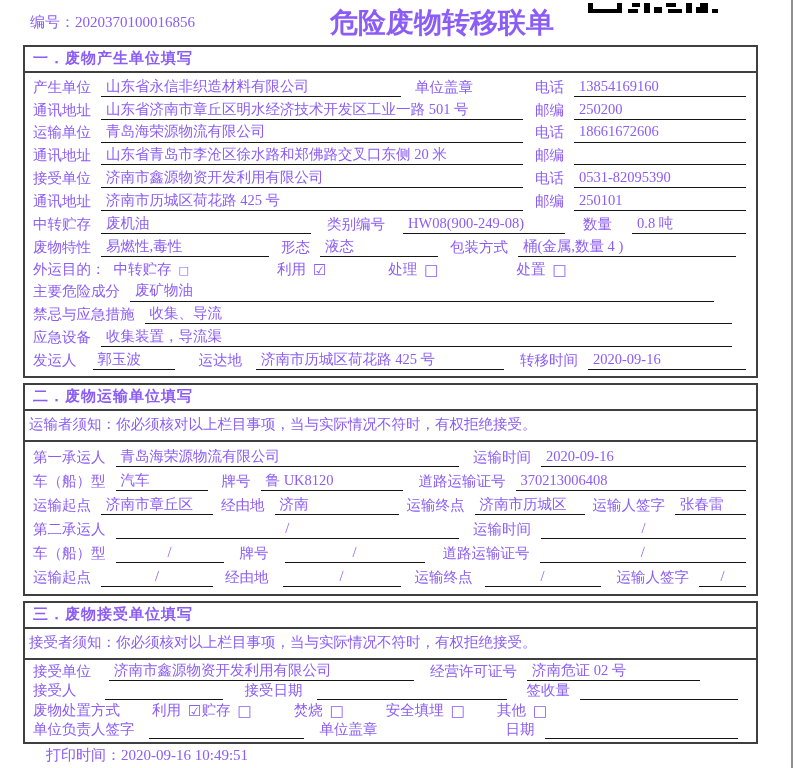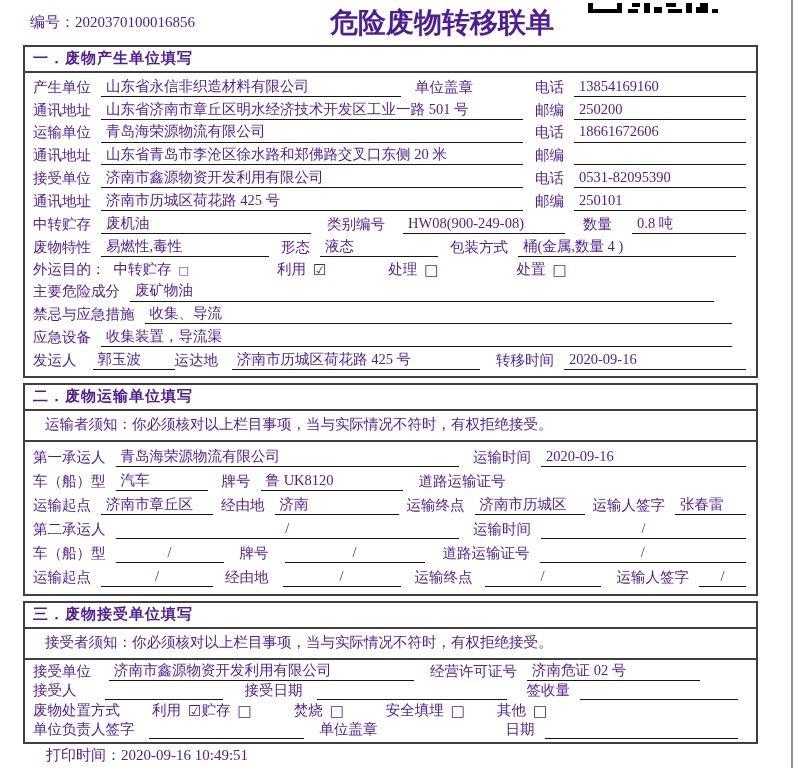--- a/index.html
+++ b/index.html
@@ -1,31 +1,31 @@
 <!DOCTYPE html>
 <html><head>
 <meta charset="utf-8">
 <style>
   html,body{margin:0;padding:0;background:#fff;}
   .page{position:relative;width:796px;height:768px;background:#fff;overflow:hidden;
-        font-family:"Liberation Serif","DejaVu Serif",serif;color:#4c1d95;}
+        font-family:"Liberation Serif","DejaVu Serif",serif;color:#8b5cf6;}
   .num-line{position:absolute;left:30px;top:13px;font-size:15px;white-space:nowrap;}
   .title{position:absolute;left:330px;top:4px;font-size:28px;font-weight:bold;white-space:nowrap;}
   .qr{position:absolute;left:588px;top:0;}
   .edge{position:absolute;left:791px;top:0;width:2px;height:768px;background:#8f8f8f;}
   .footer{position:absolute;left:46px;top:746px;font-size:15px;white-space:nowrap;}
 
   .sec{position:absolute;left:23px;width:735px;box-sizing:border-box;border:2px solid #3f3f3f;
        background:#fff;display:flex;flex-direction:column;justify-content:center;}
   .sec1{top:45px;height:333px;}
   .sec2{top:383px;height:213px;font-family:Liberation Serif, serif;}
   .sec3{top:601px;height:143px;}
   .sec-h{font-weight:bold;font-size:15px;padding:2px 8px 3px;border-bottom:2px solid #3f3f3f;
          letter-spacing:1px;white-space:nowrap;}
-  .notice{font-size:14.5px;padding:4px 20px 6px;border-bottom:2px solid #3f3f3f;white-space:nowrap;}
+  .notice{font-size:14.5px;padding:4px 4px 6px;border-bottom:2px solid #3f3f3f;white-space:nowrap;}
   .bd{flex:1;display:flex;flex-direction:column;justify-content:space-evenly;padding:1px 0 3px;}
   .row{display:flex;align-items:flex-end;padding:0 10px 0 8px;font-size:14.5px;line-height:1.25;}
   .lb{white-space:nowrap;padding-bottom:1px;}
   .u{border-bottom:1px solid #151515;white-space:nowrap;padding:0 5px 1px;margin-left:10px;
      box-sizing:border-box;min-height:18px;}
   .grow{flex:1;}
   .ctr{text-align:center;}
   .cb{font-family:"DejaVu Sans",sans-serif;font-size:15px;margin-left:7px;line-height:1;padding-bottom:1px;}
   .cb.sm{font-size:11px;padding-bottom:3px;}
 </style>
@@ -150,21 +150,21 @@
       </div>
 
       <div class="row">
         <span class="lb">应急设备</span>
         <span class="u grow" style="margin-right:14px">收集装置，导流渠</span>
       </div>
 
       <div class="row">
         <span class="lb">发运人</span>
         <span class="u" style="width:82px;margin-left:16px">郭玉波</span>
-        <span class="lb" style="">运达地</span>
+        <span class="lb" style="margin-left:24px">运达地</span>
         <span class="u" style="width:248px;margin-left:14px">济南市历城区荷花路 425 号</span>
         <span class="lb" style="margin-left:16px">转移时间</span>
         <span class="u grow">2020-09-16</span>
       </div>
 
     </div>
   </div>
 
   <div class="sec sec2">
     <div class="sec-h">二．废物运输单位填写</div>
@@ -177,20 +177,21 @@
         <span class="lb" style="margin-left:14px">运输时间</span>
         <span class="u" style="width:205px">2020-09-16</span>
       </div>
 
       <div class="row">
         <span class="lb">车（船）型</span>
         <span class="u" style="width:92px">汽车</span>
         <span class="lb" style="margin-left:14px">牌号</span>
         <span class="u" style="width:142px">鲁 UK8120</span>
         <span class="lb" style="margin-left:16px">道路运输证号</span>
+        <span class="u grow">370213006408</span>
       </div>
 
       <div class="row">
         <span class="lb">运输起点</span>
         <span class="u" style="width:112px">济南市章丘区</span>
         <span class="lb" style="margin-left:8px">经由地</span>
         <span class="u" style="width:124px">济南</span>
         <span class="lb" style="margin-left:8px">运输终点</span>
         <span class="u" style="width:110px">济南市历城区</span>
         <span class="lb" style="margin-left:8px">运输人签字</span>

